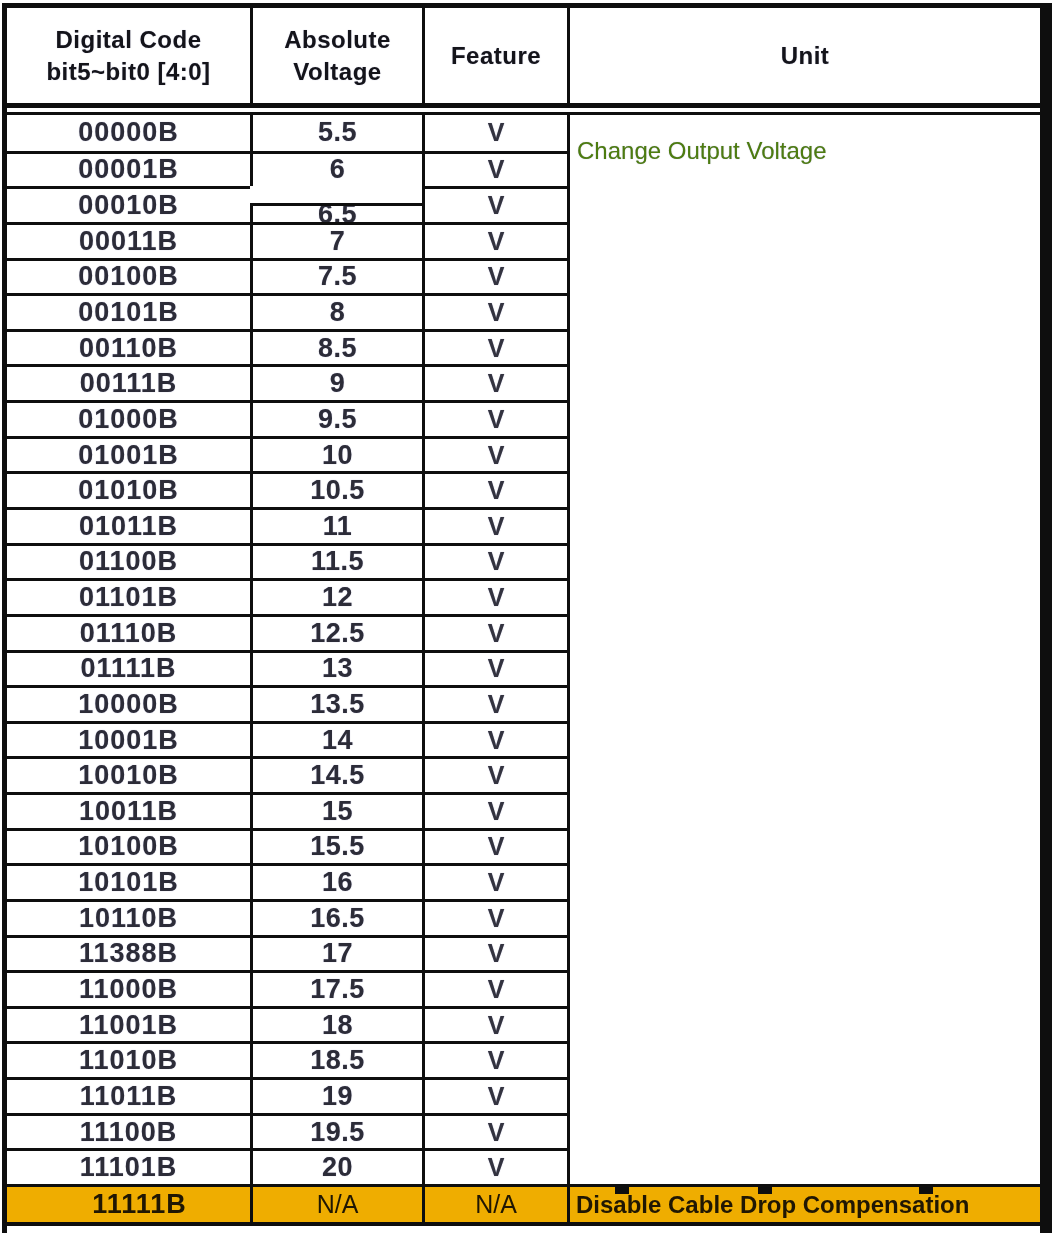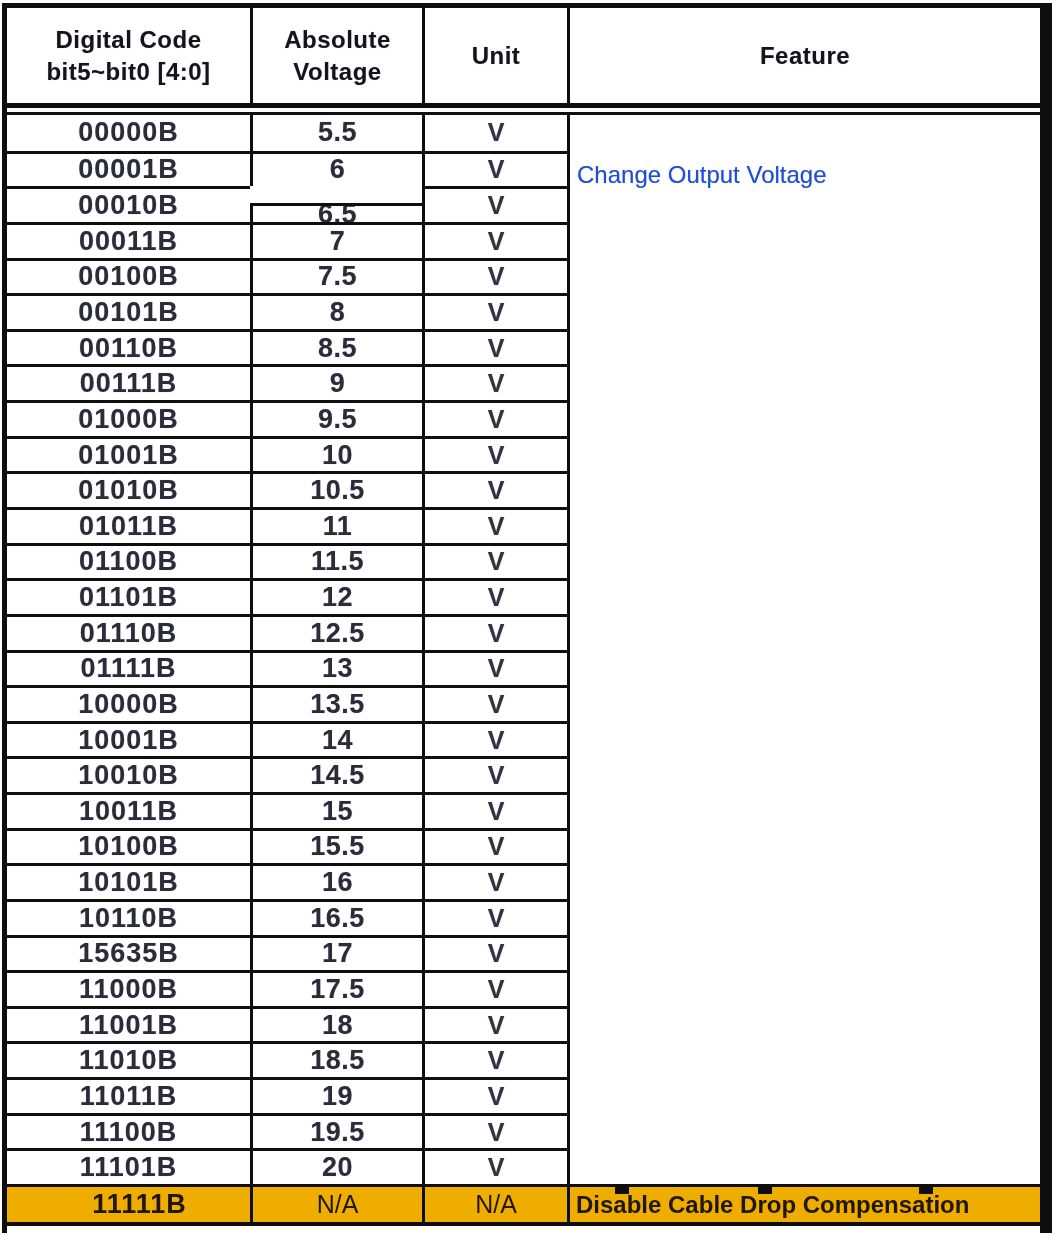--- a/index.html
+++ b/index.html
@@ -57,22 +57,22 @@
     text-shadow:0 0 1px rgba(55,55,130,.4);
     overflow:hidden;
   }
   .vline{border-left:3px solid var(--border);}
   .hline{border-top:3px solid var(--border);}
   .code-cell{font-weight:700;font-size:27px;letter-spacing:1px;}
   .volt-cell{font-weight:700;font-size:27px;letter-spacing:0.5px;}
   .unit-cell{font-weight:700;font-size:25px;color:#33333f;}
   .feature-cell{
     align-items:flex-start;justify-content:flex-start;
-    padding:46px 4px 0 7px;
-    font-weight:400;font-size:24px;color:#1d4ed8;
+    padding:22px 4px 0 7px;
+    font-weight:400;font-size:24px;color:#4d7c0f;
   }
   
   .highlight-row{
     display:grid;
     grid-template-columns:243px 172px 145px 1fr;
     height:42px;
     box-sizing:border-box;
     border-top:3px solid var(--border);
     border-bottom:4px solid var(--border);
     background:var(--highlight);
@@ -97,22 +97,22 @@
 <body>
 
 <div class="page">
   <div class="table-outer">
 
     <div class="header-row">
       <div class="header-cell">Digital Code
 bit5~bit0 [4:0]</div>
       <div class="header-cell vline">Absolute
 Voltage</div>
+      <div class="header-cell vline">Feature</div>
       <div class="header-cell vline">Unit</div>
-      <div class="header-cell vline">Feature</div>
     </div>
 
     <div class="header-gap"></div>
 
     <div class="body-grid" id="body-grid">
       <div class="cell feature-cell vline" style="grid-column:4;grid-row:1 / span 30">
         <span>Change Output Voltage</span>
       </div>
 
     <div class="cell code-cell" style="grid-area: 1 / 1;">00000B</div>
@@ -177,21 +177,21 @@
         <div class="cell unit-cell vline hline" style="grid-area: 20 / 3;">V</div>
         <div class="cell code-cell hline" style="grid-area: 21 / 1;">10100B</div>
         <div class="cell volt-cell vline hline" style="grid-area: 21 / 2;">15.5</div>
         <div class="cell unit-cell vline hline" style="grid-area: 21 / 3;">V</div>
         <div class="cell code-cell hline" style="grid-area: 22 / 1;">10101B</div>
         <div class="cell volt-cell vline hline" style="grid-area: 22 / 2;">16</div>
         <div class="cell unit-cell vline hline" style="grid-area: 22 / 3;">V</div>
         <div class="cell code-cell hline" style="grid-area: 23 / 1;">10110B</div>
         <div class="cell volt-cell vline hline" style="grid-area: 23 / 2;">16.5</div>
         <div class="cell unit-cell vline hline" style="grid-area: 23 / 3;">V</div>
-        <div class="cell code-cell hline" style="grid-area: 24 / 1;">15635B</div>
+        <div class="cell code-cell hline" style="grid-area: 24 / 1;">11388B</div>
         <div class="cell volt-cell vline hline" style="grid-area: 24 / 2;">17</div>
         <div class="cell unit-cell vline hline" style="grid-area: 24 / 3;">V</div>
         <div class="cell code-cell hline" style="grid-area: 25 / 1;">11000B</div>
         <div class="cell volt-cell vline hline" style="grid-area: 25 / 2;">17.5</div>
         <div class="cell unit-cell vline hline" style="grid-area: 25 / 3;">V</div>
         <div class="cell code-cell hline" style="grid-area: 26 / 1;">11001B</div>
         <div class="cell volt-cell vline hline" style="grid-area: 26 / 2;">18</div>
         <div class="cell unit-cell vline hline" style="grid-area: 26 / 3;">V</div>
         <div class="cell code-cell hline" style="grid-area: 27 / 1;">11010B</div>
         <div class="cell volt-cell vline hline" style="grid-area: 27 / 2;">18.5</div>

